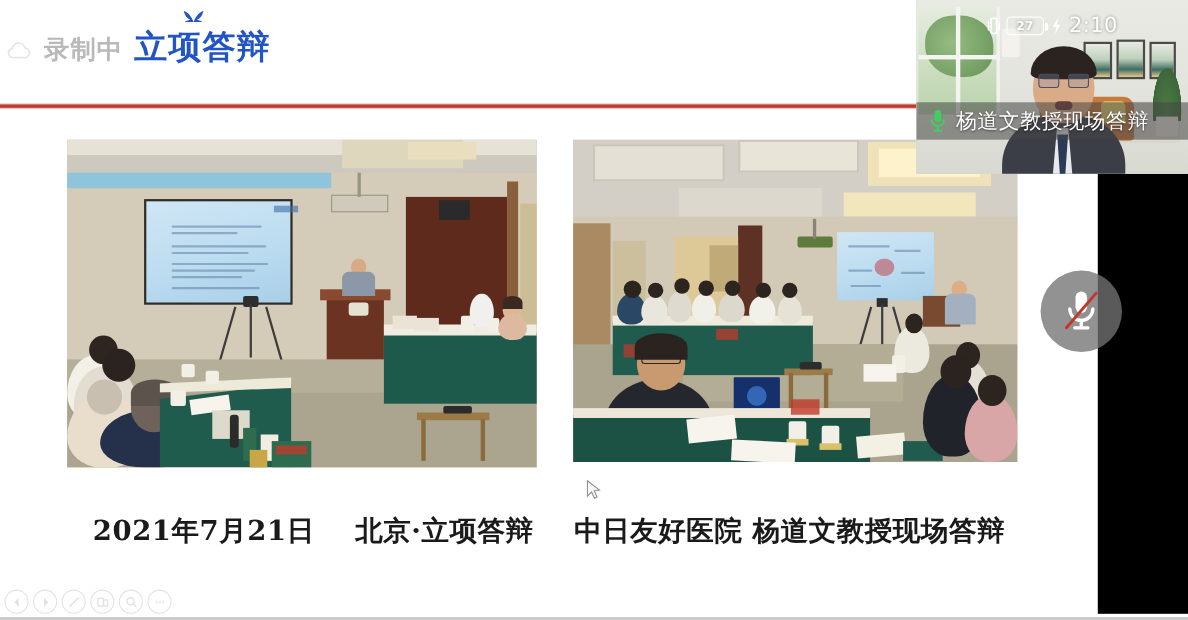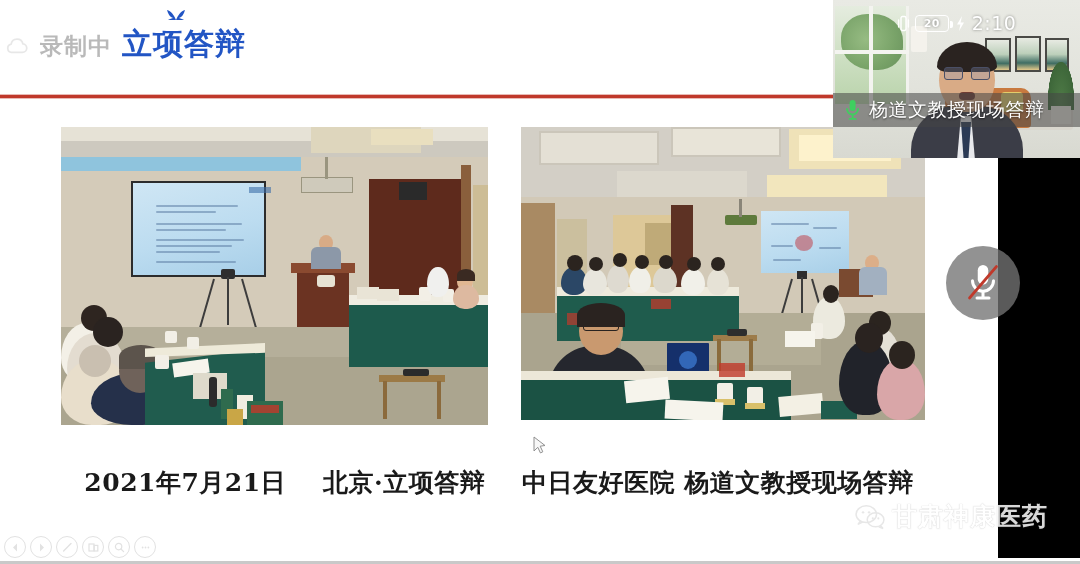--- a/index.html
+++ b/index.html
@@ -533,33 +533,20 @@
       <div class="head" style="left:302px;top:158px;width:16px;height:18px;background:#2b241f;"></div>
       <div class="cup" style="left:290px;top:196px;width:12px;height:16px;"></div>
       <div class="paper" style="left:264px;top:204px;width:30px;height:16px;"></div>
     </div>
 
     <div class="caption">2021年7月21日    北京·立项答辩    中日友好医院 杨道文教授现场答辩</div>
   </div>
 
   <div class="letterbox-right"></div>
 
-  <div class="watermark">
-    <svg class="wm-icon" viewBox="0 0 32 28">
-      <ellipse cx="12" cy="11" rx="11" ry="9" fill="none" stroke="#cfcfcf" stroke-width="1.6"></ellipse>
-      <path d="M6 18l-3 4 5-2.4" fill="none" stroke="#cfcfcf" stroke-width="1.6"></path>
-      <circle cx="8.5" cy="9" r="1.3" fill="#cfcfcf"></circle>
-      <circle cx="15" cy="9" r="1.3" fill="#cfcfcf"></circle>
-      <ellipse cx="22" cy="17" rx="9" ry="7.5" fill="none" stroke="#cfcfcf" stroke-width="1.6"></ellipse>
-      <path d="M27 23l3 3.5-4.5-2" fill="none" stroke="#cfcfcf" stroke-width="1.6"></path>
-      <circle cx="19" cy="15.5" r="1.1" fill="#cfcfcf"></circle>
-      <circle cx="25" cy="15.5" r="1.1" fill="#cfcfcf"></circle>
-    </svg>
-    <span class="wm-text">甘肃神康医药</span>
-  </div>
 
   <div class="mic-float">
     <svg viewBox="0 0 24 28">
       <rect x="8.5" y="2" width="7" height="13" rx="3.5" fill="#ffffff"></rect>
       <path d="M5 12.5a7 7 0 0 0 14 0" fill="none" stroke="#ffffff" stroke-width="2" stroke-linecap="round"></path>
       <rect x="11" y="19" width="2" height="4.5" fill="#ffffff"></rect>
       <rect x="7" y="23" width="10" height="2" rx="1" fill="#ffffff"></rect>
       <line x1="3" y1="24" x2="21" y2="3" stroke="#c0392b" stroke-width="1.8" stroke-linecap="round"></line>
     </svg>
   </div>
@@ -593,21 +580,21 @@
         </div>
       <div class="vt-mouth"></div>
     </div>
 
     <div class="vt-status">
       <svg class="vibrate-icon" viewBox="0 0 13 17">
         <rect x="4" y="1.5" width="5" height="14" rx="1.4" fill="none" stroke="#fff" stroke-width="1.4"></rect>
         <path d="M1.6 5v7M11.4 5v7" stroke="#fff" stroke-width="1.4" stroke-linecap="round"></path>
       </svg>
       <span class="battery">
-        <span class="battery-text">20</span>
+        <span class="battery-text">27</span>
       </span>
       <svg class="bolt-icon" viewBox="0 0 13 17">
         <path d="M8 1L3 9.5h3.4L5 16l5-8.6H6.6z" fill="#fff"></path>
       </svg>
       <span class="vt-clock">2:10</span>
     </div>
 
     <div class="vt-namebar">
       <svg class="mic-green" viewBox="0 0 15 22">
         <rect x="4.6" y="1" width="6" height="11" rx="3" fill="#3fcf5f"></rect>

